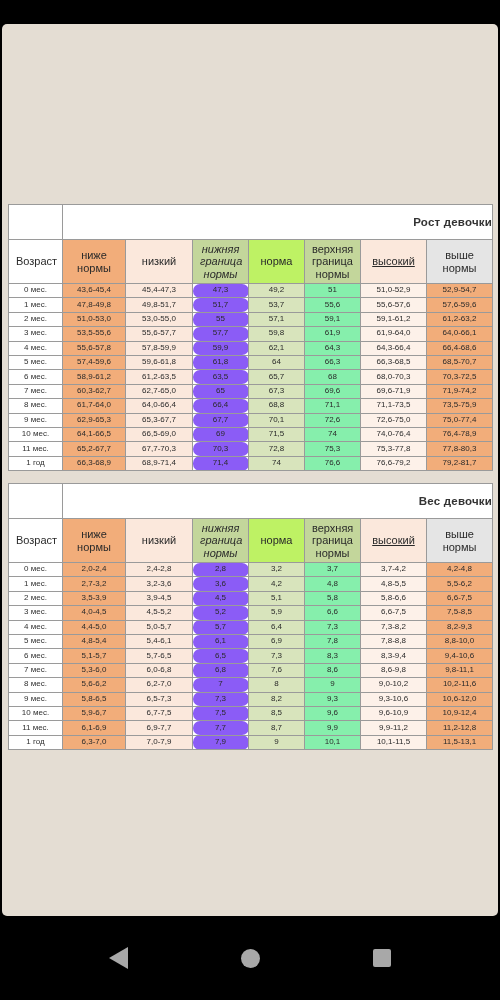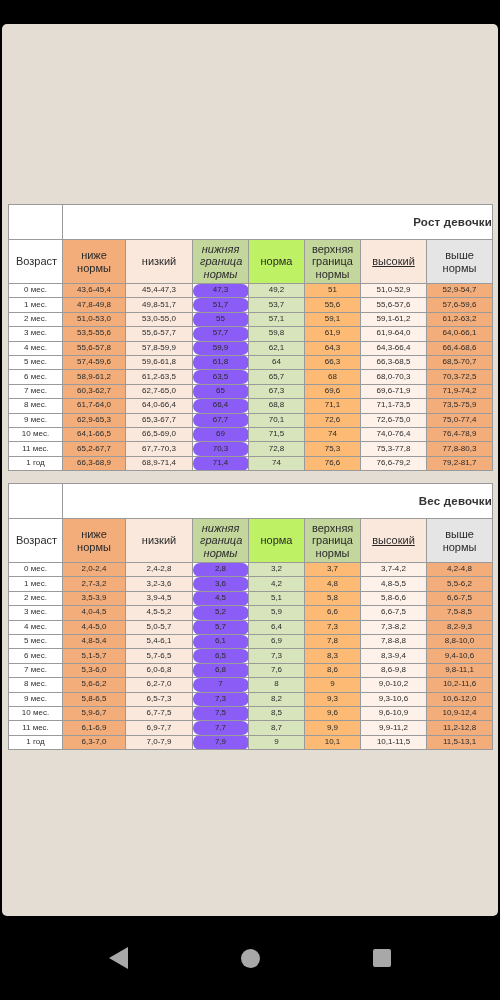--- a/index.html
+++ b/index.html
@@ -94,21 +94,21 @@
   td.h-high  { background: #fbe8dc; text-decoration: underline; }
   td.h-above { background: #e5e5e5; margin-left: 8px; }
 
   
   tr.data-row td { height: 14.4px; font-size: 8px; }
   td.d-age   { background: #ffffff; color: #303030; }
   td.d-below { background: #f2ad7a; }
   td.d-low   { background: #fbe8dc; }
   td.d-lowb  { background: #8b5cf6; border-radius: 7px; }
   td.d-norm  { background: #d8e4bc; font-weight: bold; }
-  td.d-upb   { background: #fdba74; }
+  td.d-upb   { background: #86efac; }
   td.d-high  { background: #fdf1e9; }
   td.d-above { background: #f2ad7a; margin-top: 29px; }
 
   
   #navbar {
     position: absolute;
     left: 0;
     bottom: 0;
     width: 500px;
     height: 84px;

